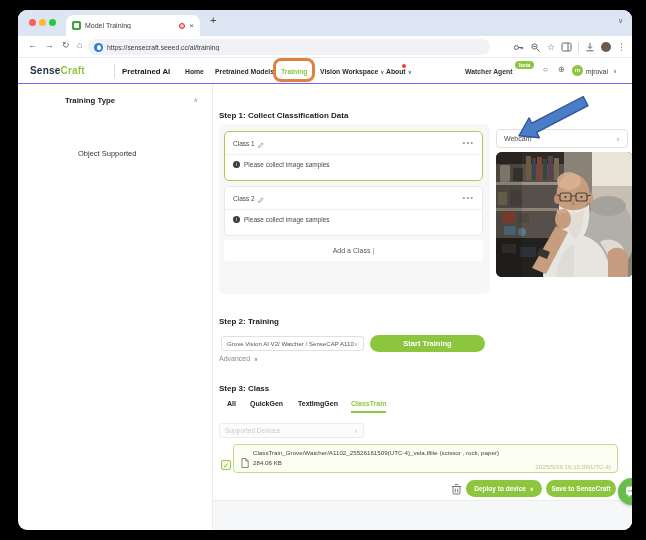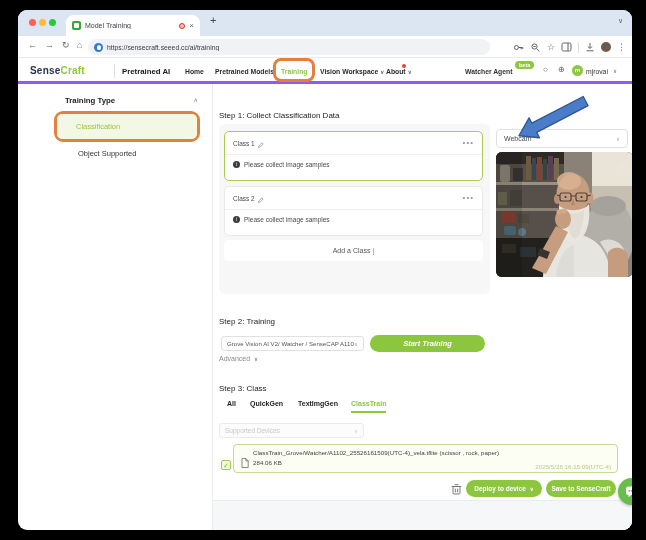--- a/index.html
+++ b/index.html
@@ -32,21 +32,21 @@
   .site-badge::after { content:""; position:absolute; left:2.5px; top:2px; width:4px; height:5px; background:#fff; border-radius:50% 50% 40% 40%; }
   .url-text { font-size:6.8px; color:#3c4043; white-space:nowrap; overflow:hidden; }
   .tb-right { position:absolute; right:6px; top:0; height:22px; display:flex; align-items:center; gap:6px; }
   .tb-right svg { display:block; }
   .tb-star { font-size:9px; color:#5f6368; line-height:1; }
   .tb-sep { width:1px; height:11px; background:#dadce0; }
   .tb-avatar { width:10px; height:10px; border-radius:50%; background:#6b5b4f; }
   .tb-dots { font-size:9px; color:#5f6368; line-height:1; }
 
   
-  .appheader { position:absolute; left:0; top:48px; width:100%; height:26px; background:#fff; border-bottom:3px solid #8b5cf6; }
+  .appheader { position:absolute; left:0; top:48px; width:100%; height:26px; background:#fff; border-bottom:1px solid #8b5cf6; }
   .logo { position:absolute; left:12px; top:7px; font-size:10px; font-weight:bold; letter-spacing:.2px; }
   .logo .p1 { color:#24324a; } .logo .p2 { color:#8dc63f; }
   .hdr-sep { position:absolute; left:96px; top:6px; width:1px; height:14px; background:#ddd; }
   .apptitle { position:absolute; left:104px; top:9px; font-size:7.8px; font-weight:bold; color:#16191f; }
   .nav-item { position:absolute; top:10px; font-size:6.8px; font-weight:bold; color:#2a2a2a; white-space:nowrap; }
   .nav-green { color:#8dc63f; }
   .nav-chev { font-size:5.5px; color:#666; margin-left:2px; }
   .about-dot { position:absolute; left:384px; top:6px; width:4px; height:4px; border-radius:50%; background:#f03e3e; }
   .annot-nav { position:absolute; left:255px; top:0px; width:42px; height:24px; border:3px solid #e0813f; border-radius:8px; }
   .watcher { position:absolute; left:447px; top:10px; font-size:6.8px; font-weight:bold; color:#333; }
@@ -66,21 +66,21 @@
   .annot-side { position:absolute; left:8px; top:27px; width:146px; height:31px; border:3px solid #e0813f; border-radius:9px; background:#fff; }
   .sb-active { width:100%; height:100%; background:#f3f8e5; border-radius:5px; font-size:7.5px; color:#97c43e;
                line-height:25px; padding-left:19px; }
   .sb-item { position:absolute; left:32px; top:65px; font-size:7.5px; color:#333; }
 
   .main { position:absolute; left:167px; top:0; width:447px; height:100%; }
   .gutter { position:absolute; left:422px; top:0; width:25px; height:100%; background:#f4f5f6; }
   .footer-strip { position:absolute; left:0; top:416px; width:100%; height:30px; background:#f6f7f8; border-top:1px solid #ececec; }
 
   .pg-title { position:absolute; left:5px; top:7px; font-size:10.5px; font-weight:bold; color:#121212; }
-  .step-label { position:absolute; font-size:8px; font-weight:normal; color:#1c1c1c; }
+  .step-label { position:absolute; font-size:8px; font-weight:bold; color:#1c1c1c; }
 
   .panel1 { position:absolute; left:6px; top:40px; width:271px; height:170px; background:#f7f7f7; border-radius:6px; }
   .class-card { position:absolute; left:5px; width:259px; height:50px; background:#fff; border:1px solid #e9e9e9; border-radius:5px; }
   .class-card.sel { border-color:#a8cc55; height:50px; }
   .cc-head { height:23px; display:flex; align-items:center; padding:0 8px; border-bottom:1px solid #f0f0f0; }
   .cc-name { font-size:6.5px; color:#4a4a4a; }
   .cc-pencil { margin-left:3px; display:inline-block; }
   .cc-dots { margin-left:auto; font-size:8px; color:#9a9a9a; letter-spacing:1px; line-height:0; }
   .cc-hint { display:flex; align-items:center; gap:4px; padding:6px 8px; }
   .info-ic { width:7px; height:7px; border-radius:50%; background:#3c3c3c; color:#fff; font-size:5px; text-align:center; line-height:7px; flex:0 0 auto; }
@@ -99,21 +99,21 @@
 
   .record-btn { position:absolute; left:283px; top:200px; width:137px; height:17px; background:#8cc63f; border-radius:4px;
                 color:#fff; font-size:7.5px; font-weight:bold; text-align:center; line-height:17px; }
 
   .arrow-annot { position:absolute; left:299px; top:10px; }
 
   .dev-select { position:absolute; left:8px; top:252px; width:143px; height:15px; background:#fff; border:1px solid #e0e0e0;
                 border-radius:3px; display:flex; align-items:center; padding:0 5px; }
   .dev-select .lbl { font-size:6.1px; color:#555; white-space:nowrap; overflow:hidden; }
   .start-btn { position:absolute; left:157px; top:251px; width:115px; height:17px; background:#8cc63f; border-radius:9px;
-               color:#fff; font-size:7.5px; font-weight:bold; text-align:center; line-height:17px;font-style:italic; }
+               color:#fff; font-size:7.5px; font-weight:bold; text-align:center; line-height:17px; }
   .advanced { position:absolute; left:6px; top:271px; font-size:7px; color:#8a8a8a; }
 
   .tab-item { position:absolute; top:316px; font-size:7px; font-weight:bold; color:#222; padding-bottom:4px; }
   .tab-item.active { color:#8dc63f; border-bottom:2px solid #8dc63f; }
 
   .sup-select { position:absolute; left:6px; top:339px; width:145px; height:15px; background:#fcfcfc; border:1px solid #ebebeb;
                 border-radius:3px; display:flex; align-items:center; padding:0 5px; }
   .sup-select .lbl { font-size:6.5px; color:#c8c8c8; }
   .sup-select .sel-chev { color:#d0d0d0; }
 
@@ -206,23 +206,20 @@
     <span class="hdr-avatar">m</span>
     <span class="hdr-user">mjrovai</span>
     <span class="hdr-user-chev">∨</span>
   </div>
 
   <div class="bodyarea">
 
     <div class="sidebar">
       <span class="sb-title">Training Type</span>
       <span class="sb-collapse">∧</span>
-      <div class="annot-side">
-        <div class="sb-active">Classification</div>
-      </div>
       <div class="sb-item">Object Supported</div>
     </div>
 
     <div class="main">
       <div class="gutter"></div>
       <div class="footer-strip"></div>
 
       <div class="step-label" style="left:6px; top:27px;">Step 1: Collect Classification Data</div>
 
       <div class="panel1">

